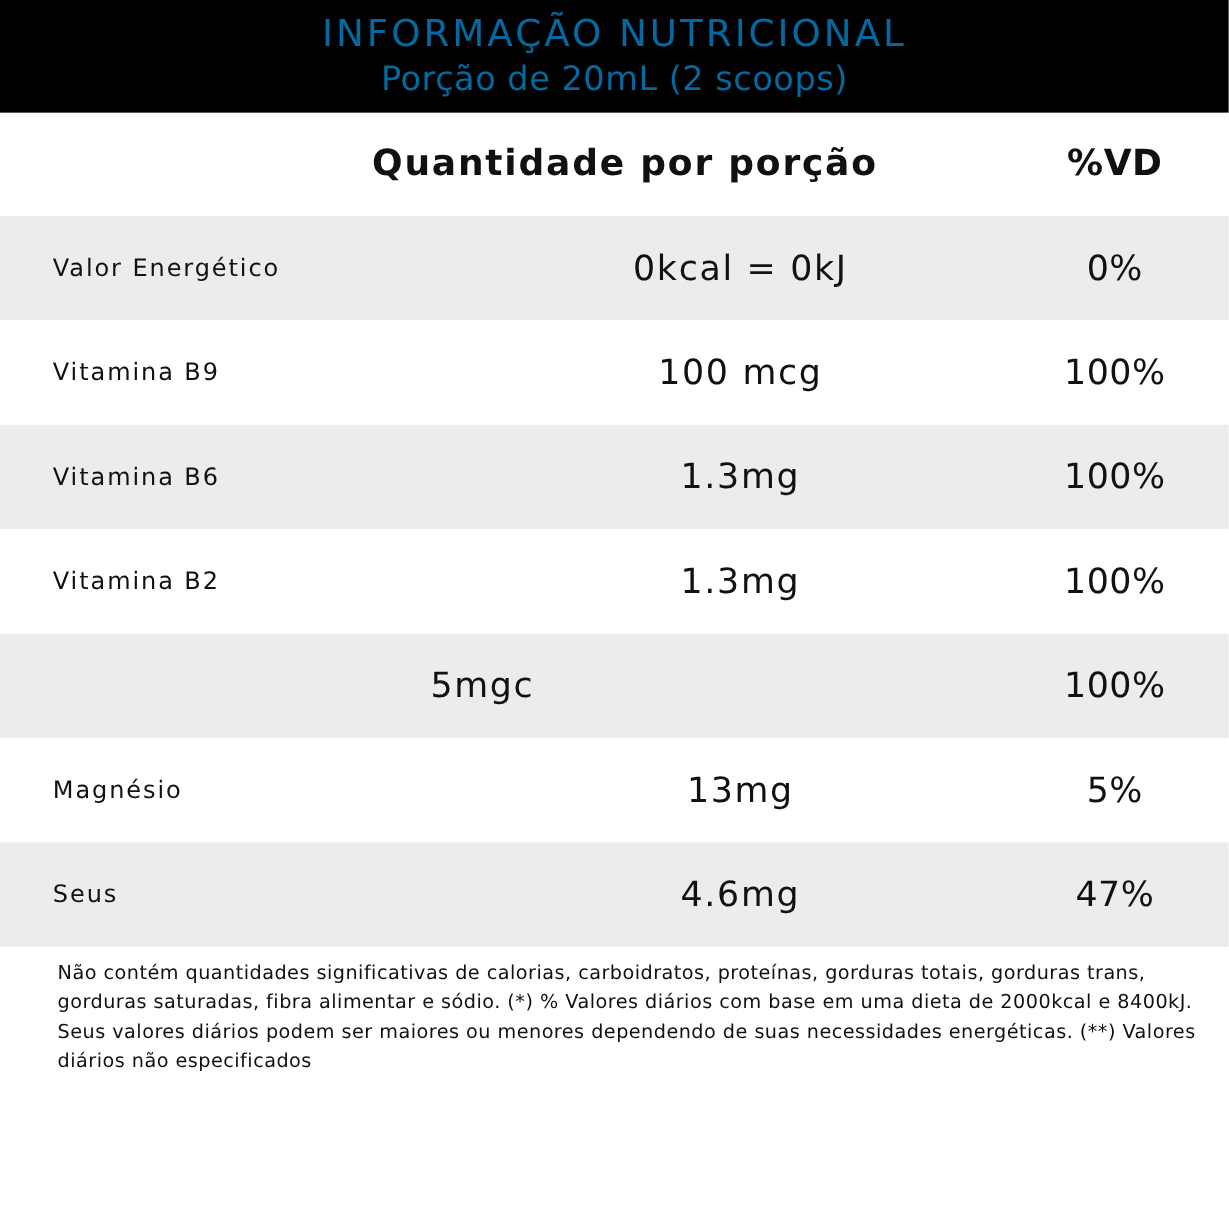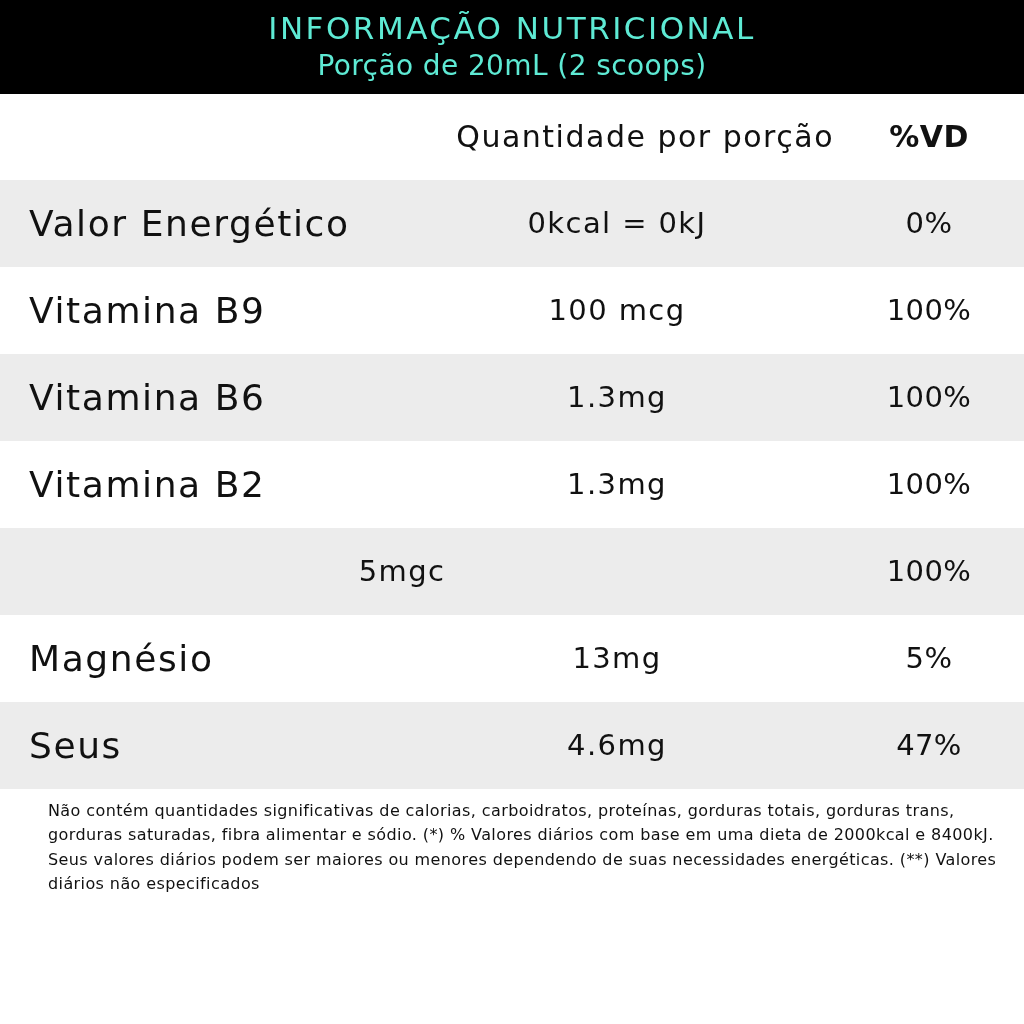--- a/index.html
+++ b/index.html
@@ -19,21 +19,21 @@
     width: 1024px;
     height: 1024px;
     display: flex;
     flex-direction: column;
     box-sizing: border-box;
   }
 
   
   .header {
     background: #000000;
-    color: #5eead4;
+    color: #0369a1;
     text-align: center;
     padding: 10px 0 12px 0;
     flex: 0 0 auto;
   }
   .header-title {
     font-size: 31px;
     letter-spacing: 2.5px;
     line-height: 1.18;
     font-weight: 400;
   }
@@ -49,23 +49,23 @@
   .col-head {
     display: flex;
     align-items: center;
     background: #ffffff;
     height: 86px;
     flex: 0 0 auto;
   }
   .col-head .c1 { flex: 0 0 300px; }
   .col-head .c2 {
     flex: 1 1 auto;
-    text-align: right;
+    text-align: left;
     font-size: 30px;
-    font-weight: normal;
+    font-weight: bold;
     letter-spacing: 1.5px;
     padding-left: 10px;
   }
   .col-head .c3 {
     flex: 0 0 190px;
     text-align: center;
     font-size: 30px;
     font-weight: bold;
     letter-spacing: 0.5px;
   }
@@ -78,23 +78,23 @@
     display: flex;
     align-items: center;
     height: 87px;
     background: #ffffff;
   }
   .row.alt {
     background: #ececec;
   }
   .row .cell-name {
     flex: 0 0 430px;
-    font-size: 36px;
+    font-size: 20px;
     letter-spacing: 1.6px;
-    padding-left: 29px;
+    padding-left: 44px;
     box-sizing: border-box;
     font-weight: 400;
   }
   .row .cell-amount {
     flex: 1 1 auto;
     text-align: center;
     font-size: 29px;
     letter-spacing: 1.4px;
     padding-right: 30px;
     font-weight: 400;

